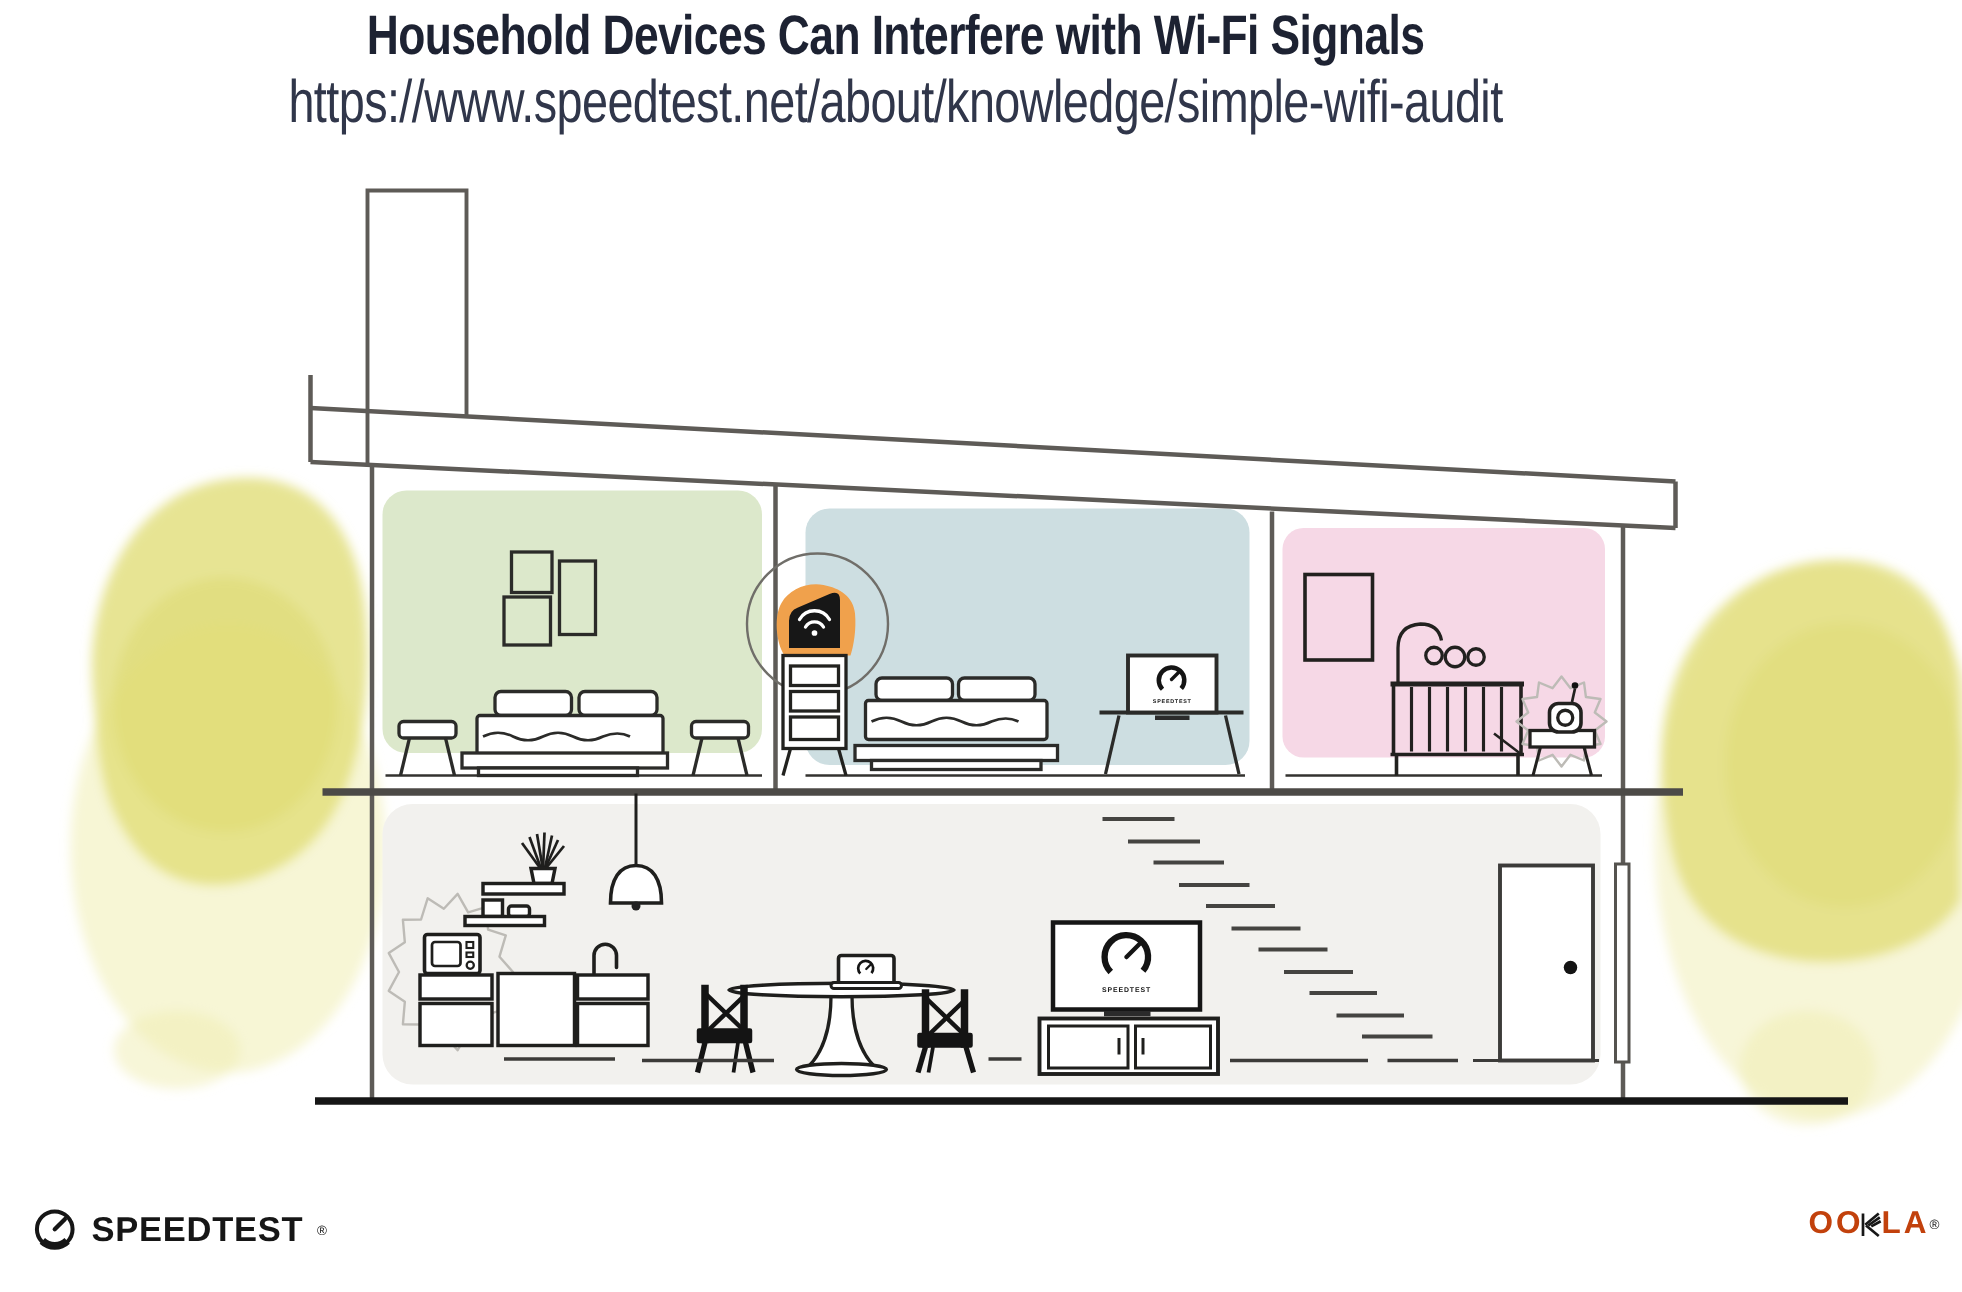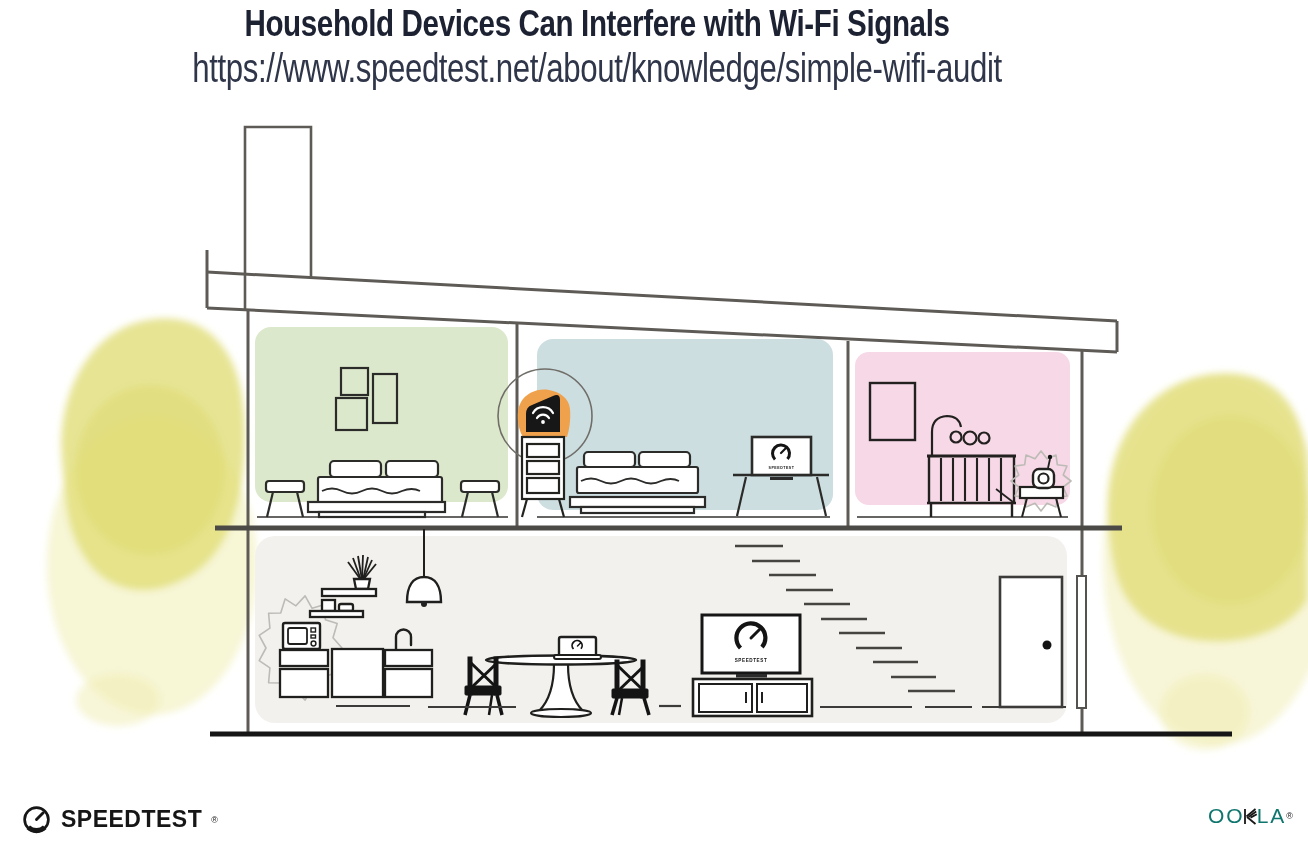--- a/index.html
+++ b/index.html
@@ -10,21 +10,21 @@
          transform:scaleX(.80);letter-spacing:-.5px;line-height:1.1;}
   .url{margin:1px 0 0 0;font-size:40px;font-weight:400;color:#30364a;
        transform:scaleX(.78);letter-spacing:-.5px;line-height:1.1;}
   .scene{position:absolute;top:0;left:0;}
   .footer-left{position:absolute;left:21px;bottom:26px;display:flex;
                align-items:center;gap:9px;}
   .st-word{font-size:23px;font-weight:bold;color:#161616;letter-spacing:.5px;}
   .tm{font-size:9px;vertical-align:14px;color:#161616;}
   .footer-right{position:absolute;right:15px;bottom:33px;display:flex;
                 align-items:center;}
-  .ookla-word{font-size:21px;font-weight:normal;color:#0f766e;letter-spacing:2px;}
+  .ookla-word{font-size:21px;font-weight:bold;color:#c2410c;letter-spacing:2px;}
   .ookla-k{margin:0 -1px 0 -2px;}
   svg text{font-family:"Liberation Sans", sans-serif;}
 </style>
 </head>
 <body>
 
 <div class="header">
   <h1 class="title">Household Devices Can Interfere with Wi-Fi Signals</h1>
   <p class="url">https://www.speedtest.net/about/knowledge/simple-wifi-audit</p>
 </div>

